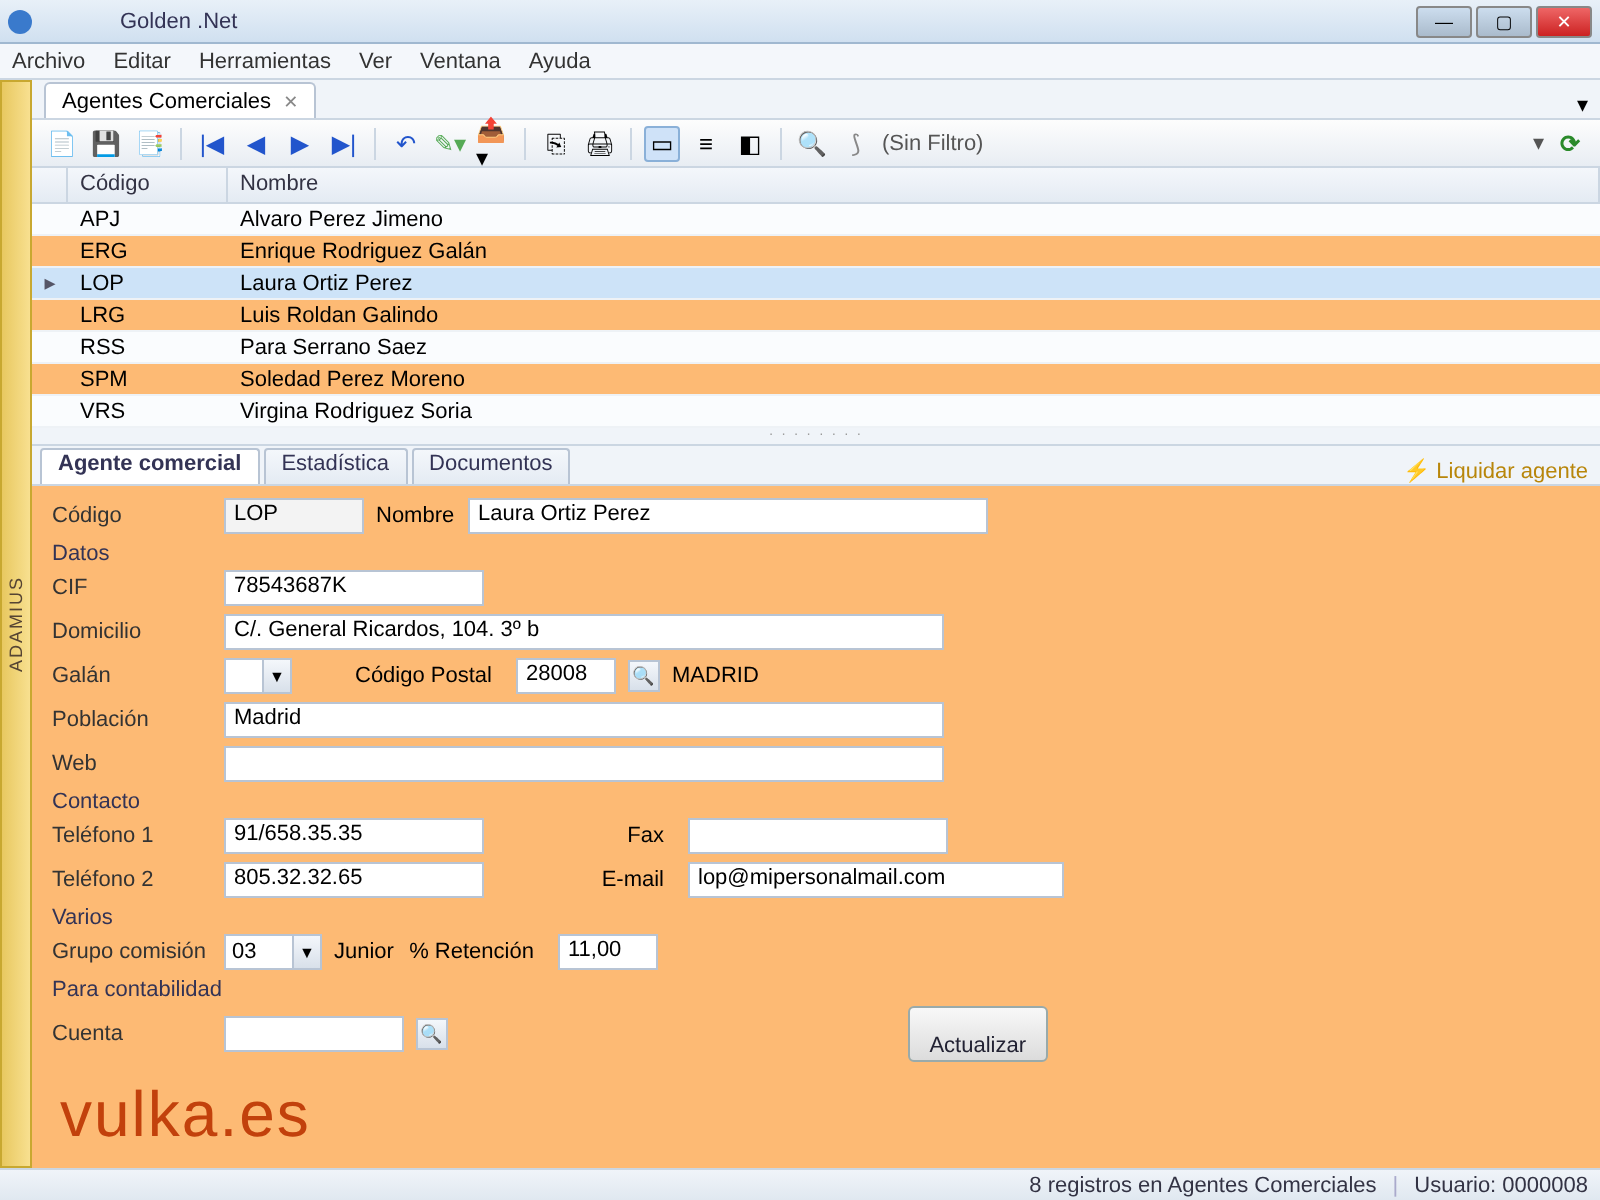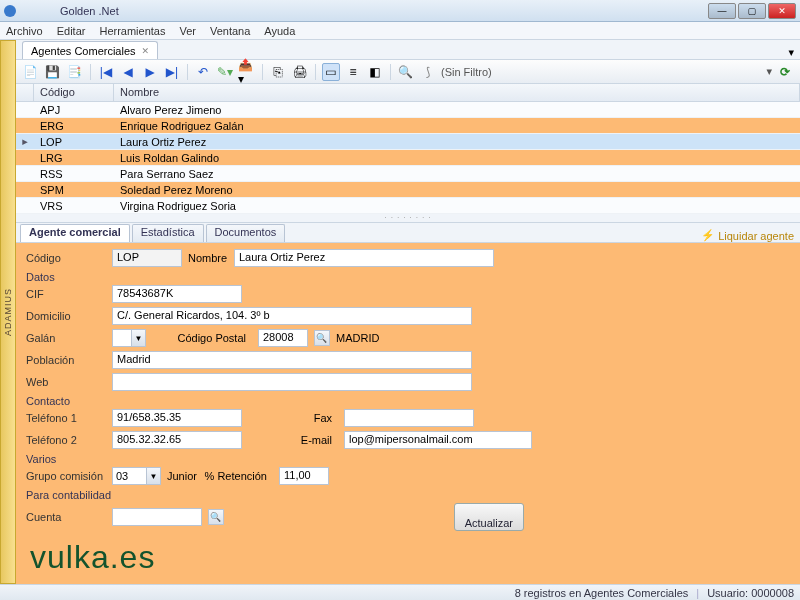--- a/index.html
+++ b/index.html
@@ -46,21 +46,21 @@
 .row { display: flex; align-items: center; margin-bottom: 4px; gap: 6px; }
 .lbl { width: 80px; color: #333; }
 .inp { height: 18px; border: 1px solid #b8c4d4; background: #fff; padding: 1px 4px; }
 .group { color: #335; margin: 3px 0 2px 0; }
 .combo { height: 18px; border: 1px solid #b8c4d4; background: #fff; display: inline-flex; align-items: center; }
 .combo .arrow { width: 14px; height: 16px; background: linear-gradient(#f4f7fb,#d8e0ea); border-left: 1px solid #b8c4d4; display: flex; align-items: center; justify-content: center; font-size: 8px; }
 .lookup { width: 16px; height: 16px; border: 1px solid #b8c4d4; background: linear-gradient(#f4f7fb,#d8e0ea); display: inline-flex; align-items: center; justify-content: center; font-size: 9px; }
 .btn { height: 20px; border: 1px solid #9aa; background: linear-gradient(#f8f8f8,#dcdcdc); border-radius: 3px; padding: 13px 10px; color: #223; }
 .statusbar { height: 16px; background: linear-gradient(#f0f4f9,#e0e8f0); border-top: 1px solid #cbd6e2; display: flex; align-items: center; font-size: 10px; color: #334; padding: 0 6px; position: absolute; bottom: 0; left: 0; right: 0; }
 .statusbar .flex1 { flex: 1; }
-.watermark { position: absolute; bottom: 24px; left: 30px; font-size: 32px; color: #14532d; font-family: Arial; letter-spacing: 1px; pointer-events: none; }
+.watermark { position: absolute; bottom: 24px; left: 30px; font-size: 32px; color: #c2410c; font-family: Arial; letter-spacing: 1px; pointer-events: none; }
 .refresh-ic{ color:#2a8a2a; font-weight:bold; }
 </style>
 </head>
 <body>
 
 <div class="titlebar">
   <div class="appicon"></div>
   <div class="title">Golden .Net</div>
   <div class="winbtns">
     <div class="winbtn min">—</div>

